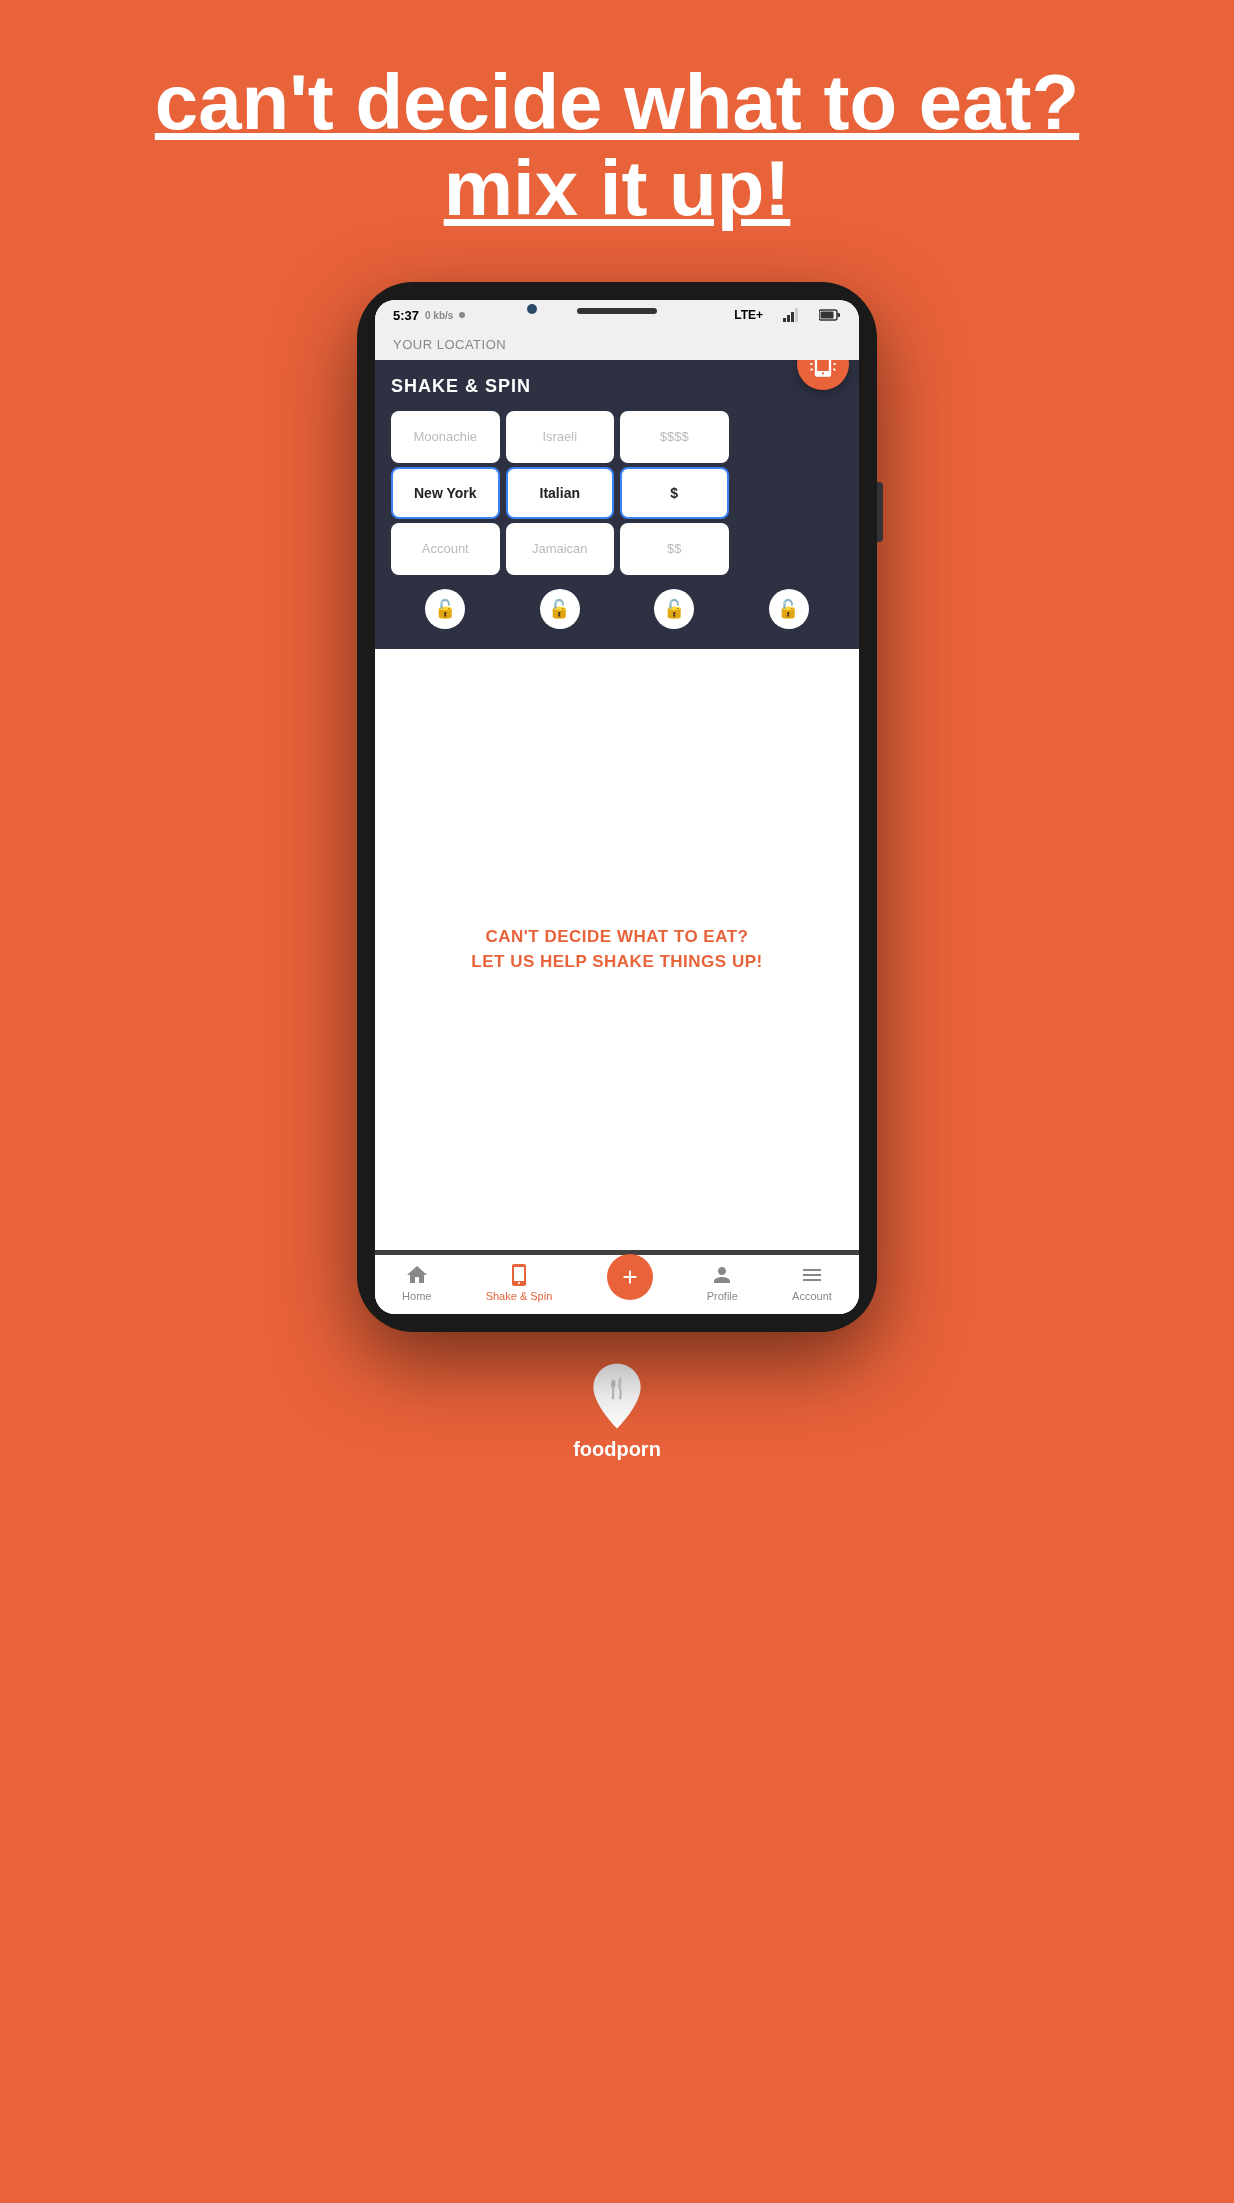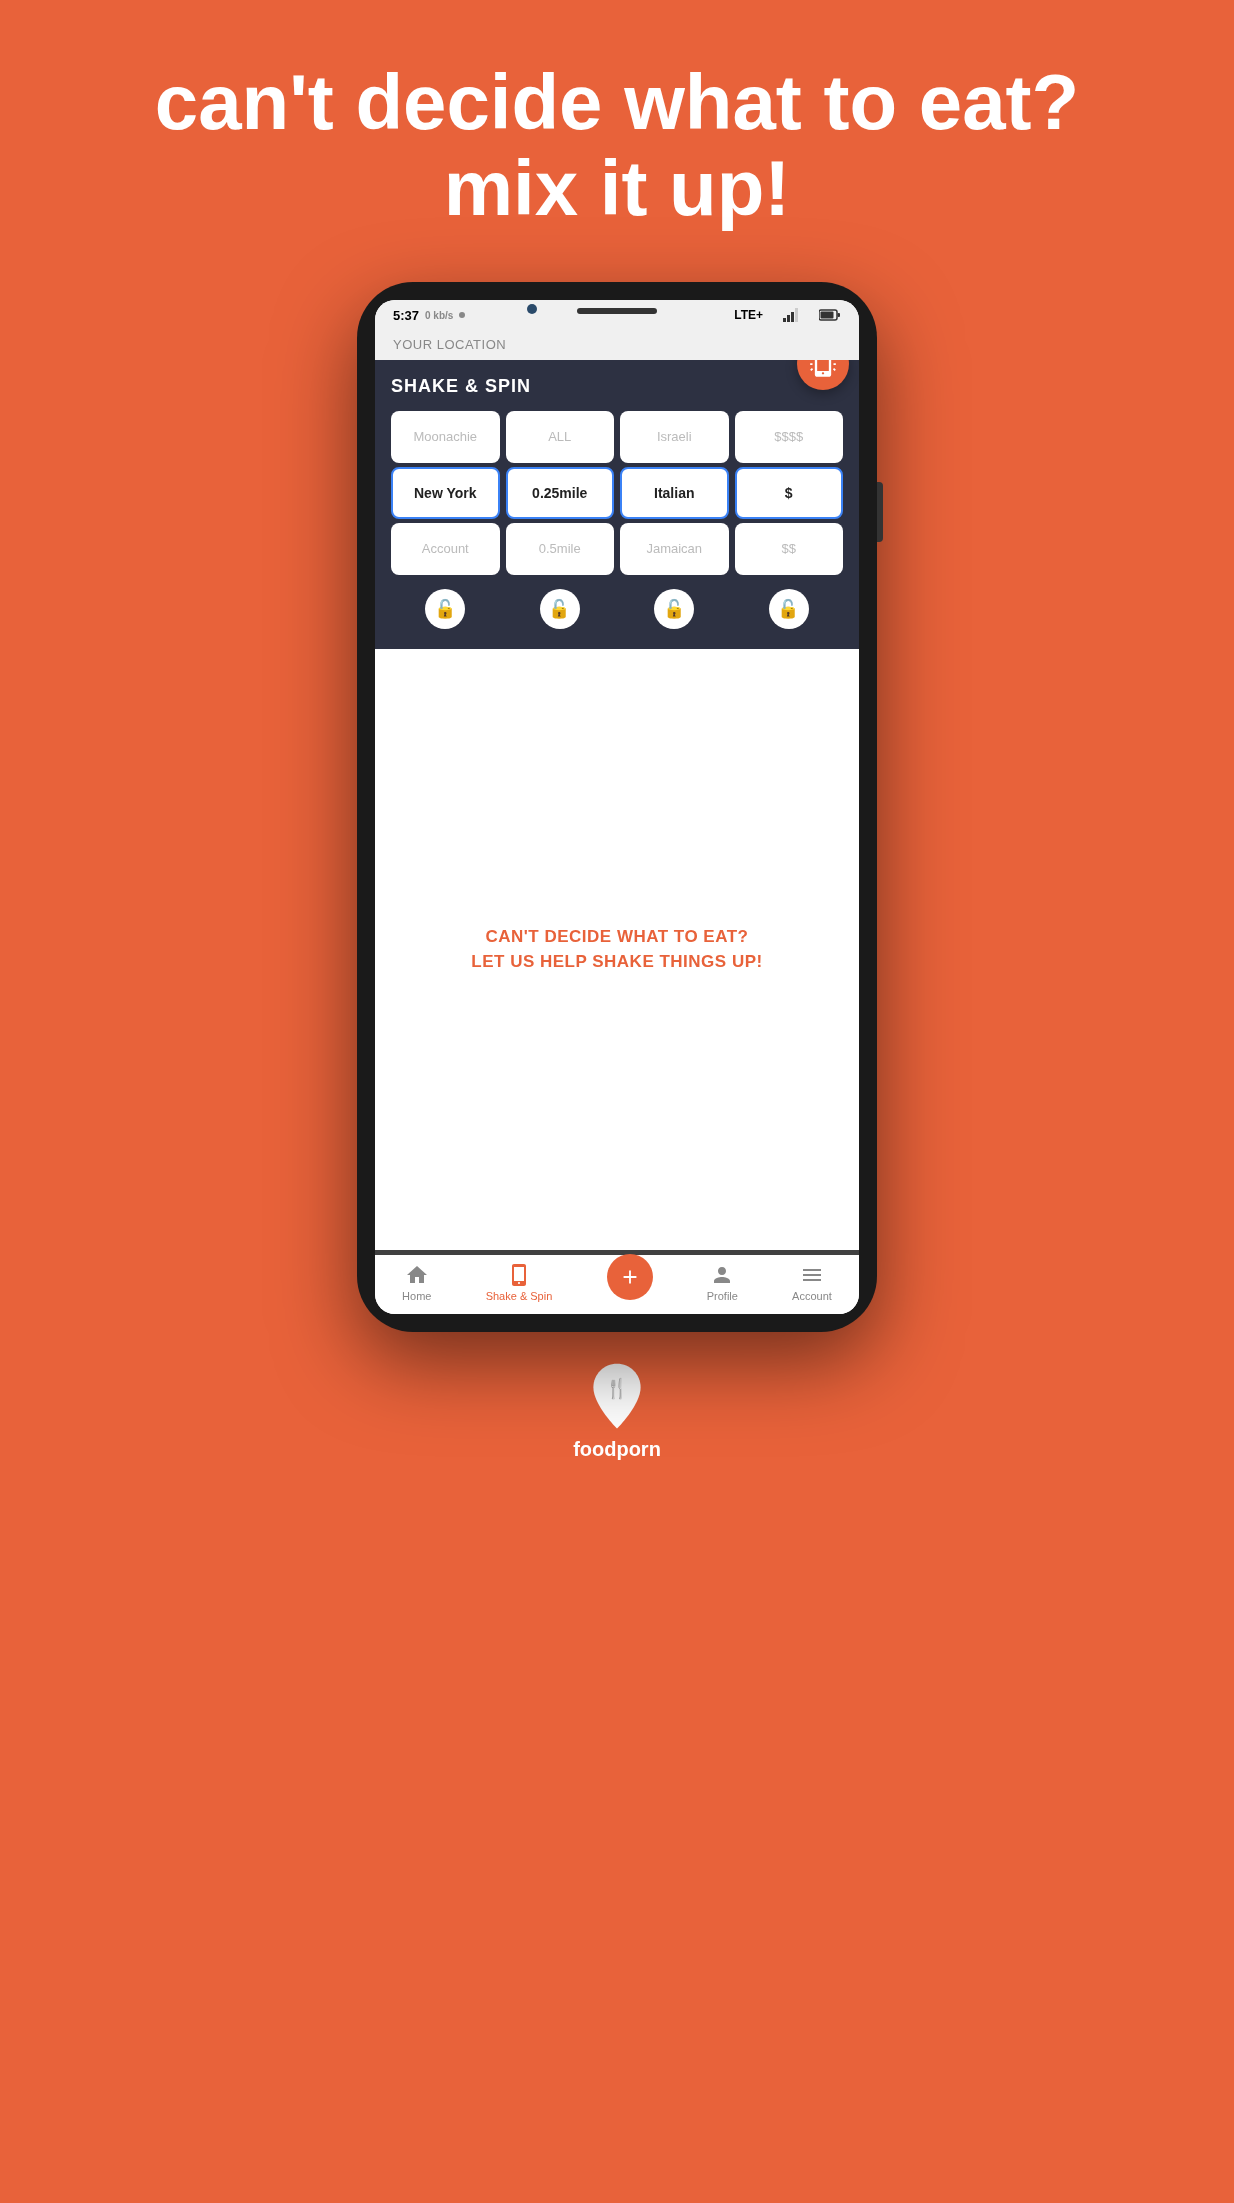--- a/index.html
+++ b/index.html
@@ -13,20 +13,21 @@
     }
 
     
     .headline {
       text-align: center;
       color: white;
       font-size: 78px;
       font-weight: 900;
       line-height: 1.1;
       padding: 60px 80px 40px;
+      text-decoration: underline;
     }
 
     
     .phone-wrapper {
       display: flex;
       justify-content: center;
       align-items: flex-start;
       padding-top: 10px;
     }
 
@@ -364,25 +365,20 @@
           <div class="shake-title">SHAKE &amp; SPIN</div>
 
           <div class="slots-container">
 
             <div class="slot-col">
               <div class="slot-cell">Moonachie</div>
               <div class="slot-cell active">New York</div>
               <div class="slot-cell">Account</div>
             </div>
 
-            <div class="slot-col">
-              <div class="slot-cell">ALL</div>
-              <div class="slot-cell active">0.25mile</div>
-              <div class="slot-cell">0.5mile</div>
-            </div>
 
             <div class="slot-col">
               <div class="slot-cell">Israeli</div>
               <div class="slot-cell active">Italian</div>
               <div class="slot-cell">Jamaican</div>
             </div>
 
             <div class="slot-col">
               <div class="slot-cell">$$$$</div>
               <div class="slot-cell active">$</div>

